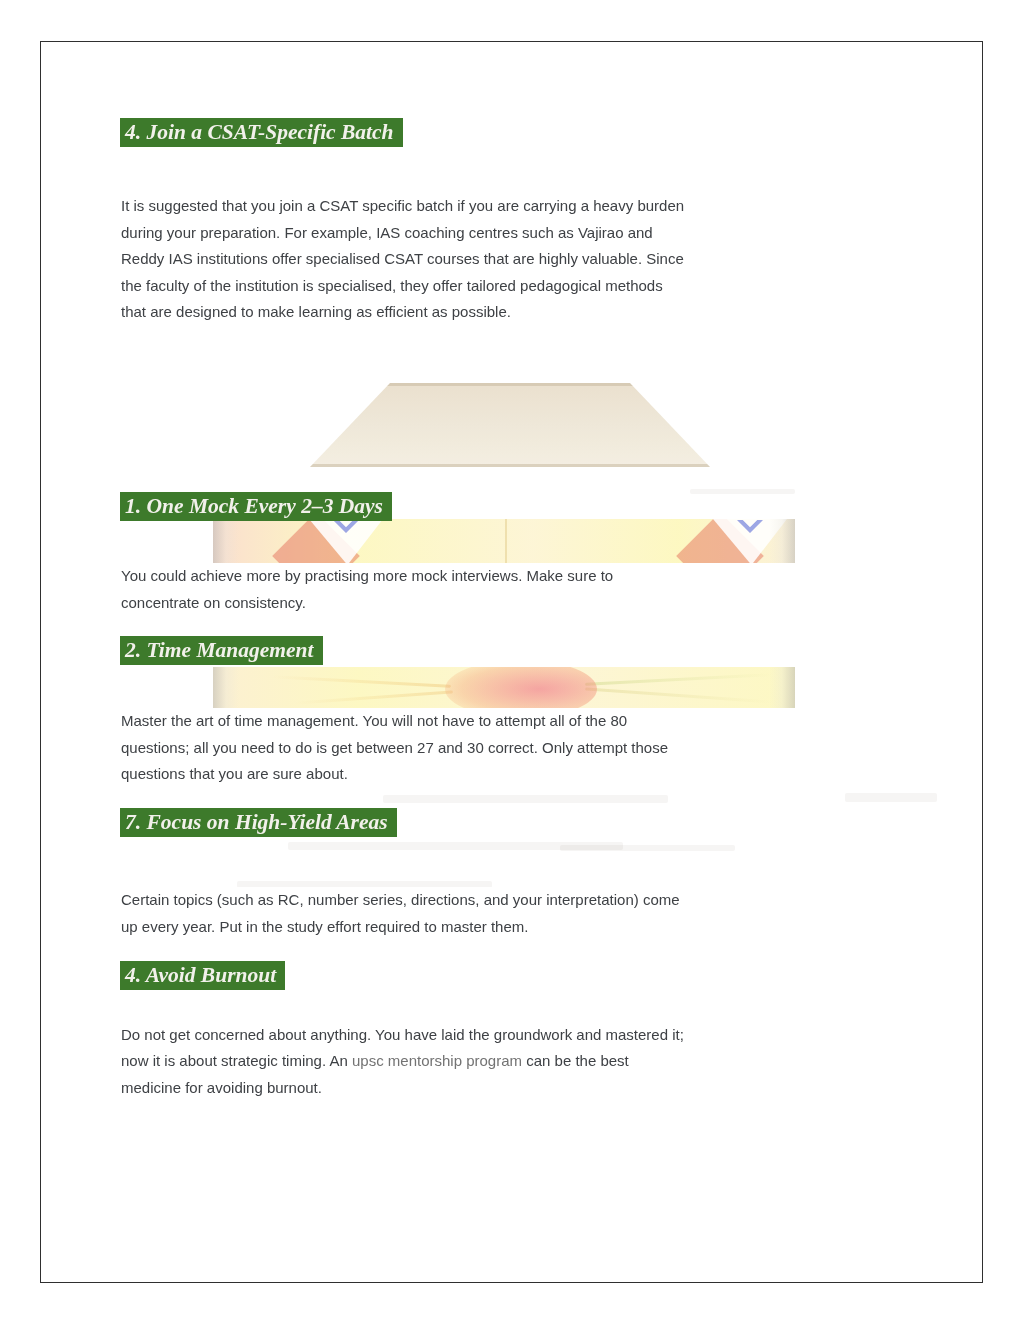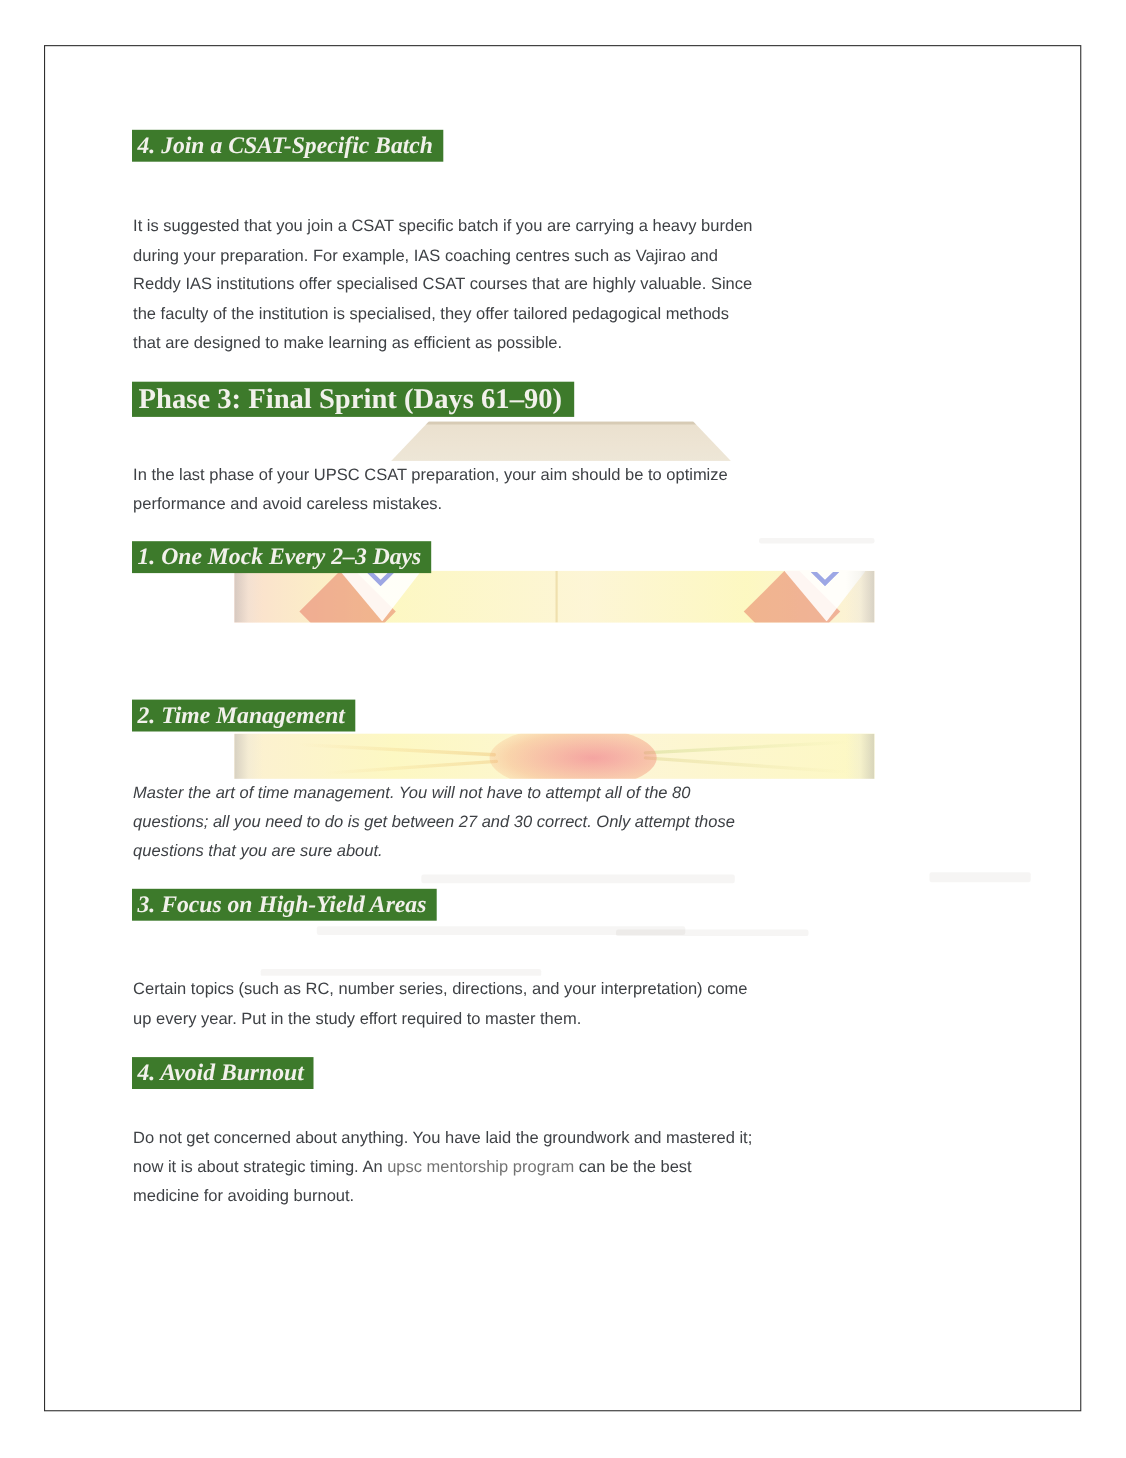--- a/index.html
+++ b/index.html
@@ -117,32 +117,31 @@
   <div class="smudge" style="left:560px; top:845px; width:175px; height:6px;"></div>
   <div class="smudge" style="left:237px; top:881px; width:255px; height:7px;"></div>
 
   <div class="h small" style="top:118px;">4. Join a CSAT-Specific Batch</div>
   <div class="p" style="top:193px;">It is suggested that you join a CSAT specific batch if you are carrying a heavy burden
 during your preparation. For example, IAS coaching centres such as Vajirao and
 Reddy IAS institutions offer specialised CSAT courses that are highly valuable. Since
 the faculty of the institution is specialised, they offer tailored pedagogical methods
 that are designed to make learning as efficient as possible.</div>
 
-  <div class="h big" style="top:347px;">Phase 3: Final Sprint (Days 61–90)</div>
-  <div class="p" style="top:419px;">In the last phase of your UPSC CSAT preparation, your aim should be to optimize
-performance and avoid careless mistakes.</div>
 
   <div class="h small" style="top:492px;">1. One Mock Every 2–3 Days</div>
+  <div class="p" style="top:563px;">You could achieve more by practising more mock interviews. Make sure to
+concentrate on consistency.</div>
 
   <div class="h small" style="top:636px;">2. Time Management</div>
-  <div class="p" style="top:708px;font-style:italic;">Master the art of time management. You will not have to attempt all of the 80
+  <div class="p" style="top:708px;">Master the art of time management. You will not have to attempt all of the 80
 questions; all you need to do is get between 27 and 30 correct. Only attempt those
 questions that you are sure about.</div>
 
-  <div class="h small" style="top:808px;">3. Focus on High-Yield Areas</div>
+  <div class="h small" style="top:808px;">7. Focus on High-Yield Areas</div>
   <div class="p" style="top:887px;">Certain topics (such as RC, number series, directions, and your interpretation) come
 up every year. Put in the study effort required to master them.</div>
 
   <div class="h small" style="top:961px;">4. Avoid Burnout</div>
   <div class="p" style="top:995px;">
     <span>Do not get concerned about anything. You have laid the groundwork and mastered it;
 now it is about strategic timing. An </span><span class="link">upsc mentorship program</span><span> can be the best
 medicine for avoiding burnout.</span>
   </div>
 

